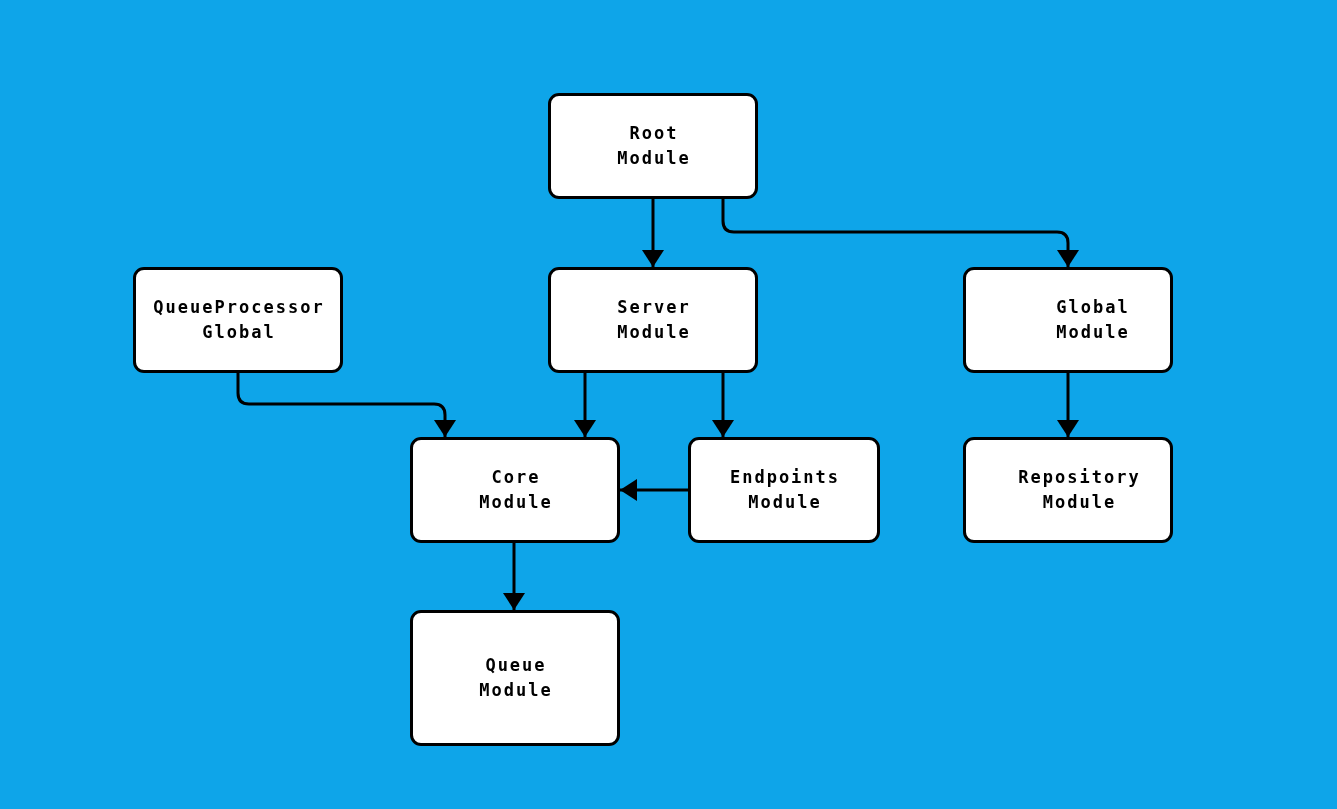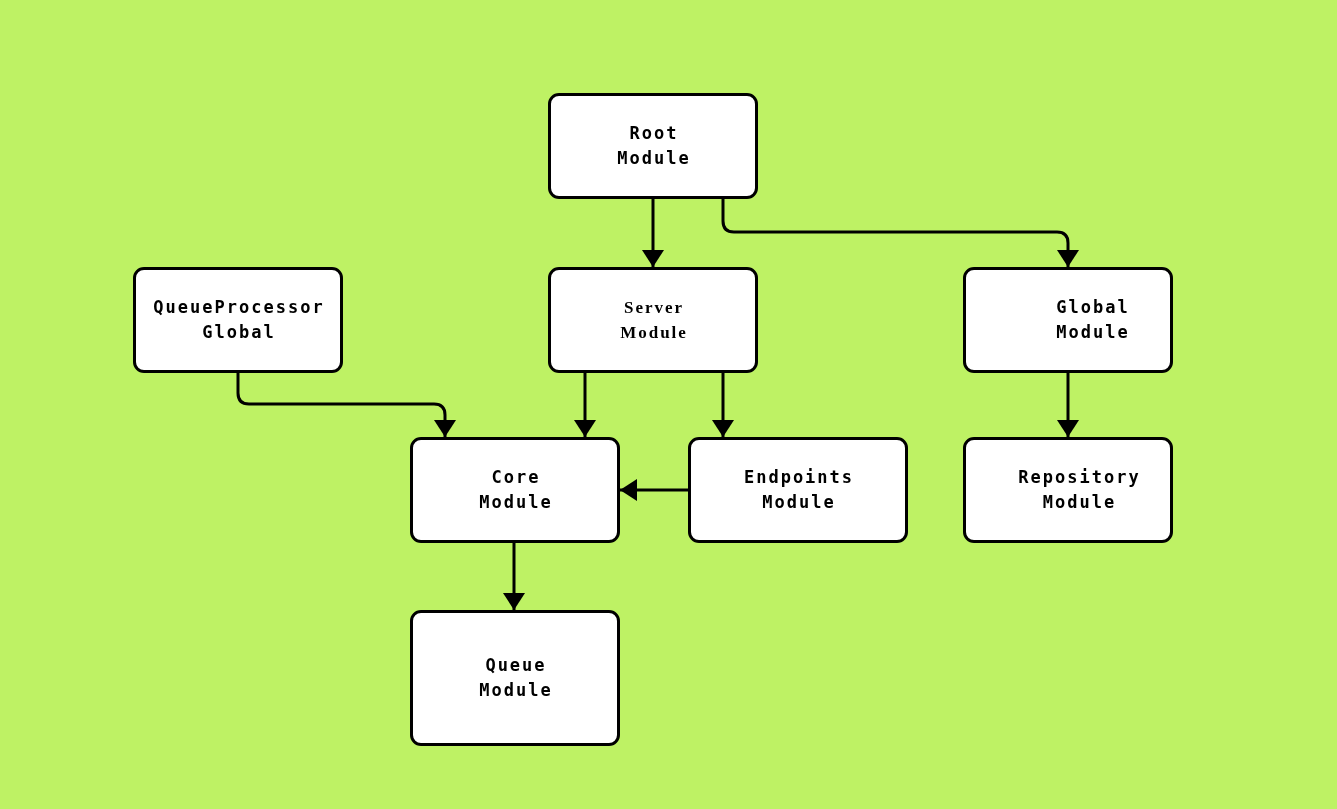--- a/index.html
+++ b/index.html
@@ -45,21 +45,21 @@
     line-height: 25px;
     letter-spacing: 2px;
     padding-left: 2px; 
     white-space: pre-line;
     color: #000;
   }
 </style>
 </head>
 <body>
 
-<div class="canvas" style="background: #bef264;">
+<div class="canvas" style="background: #0ea5e9;">
   <svg class="edges-layer" width="1337" height="809" viewBox="0 0 1337 809" xmlns="http://www.w3.org/2000/svg">
       <path class="edge" d="M 653 199 L 653 267" stroke="#000000"></path>
       <polygon class="arrowhead" points="653,267 642,250 664,250" fill="#000000"></polygon>
       <path class="edge" d="M 723 199 L 723 221 Q 723 232 734 232 L 1057 232 Q 1068 232 1068 243 L 1068 267" stroke="#000000"></path>
       <polygon class="arrowhead" points="1068,267 1057,250 1079,250" fill="#000000"></polygon>
       <path class="edge" d="M 238 373 L 238 393 Q 238 404 249 404 L 434 404 Q 445 404 445 415 L 445 437" stroke="#000000"></path>
       <polygon class="arrowhead" points="445,437 434,420 456,420" fill="#000000"></polygon>
       <path class="edge" d="M 585 373 L 585 437" stroke="#000000"></path>
       <polygon class="arrowhead" points="585,437 574,420 596,420" fill="#000000"></polygon>
       <path class="edge" d="M 723 373 L 723 437" stroke="#000000"></path>
@@ -74,32 +74,32 @@
 
 <div class="node" style="left: 548px; top: 93px; width: 210px; height: 106px; border-color: rgb(0, 0, 0); background: rgb(255, 255, 255);">
       <span class="node-label" style="color: rgb(0, 0, 0);">Root
 Module</span>
     </div>
     <div class="node" style="left: 133px; top: 267px; width: 210px; height: 106px; border-color: rgb(0, 0, 0); background: rgb(255, 255, 255);">
       <span class="node-label" style="color: rgb(0, 0, 0);">QueueProcessor
 Global</span>
     </div>
     <div class="node" style="left: 548px; top: 267px; width: 210px; height: 106px; border-color: rgb(0, 0, 0); background: rgb(255, 255, 255);">
-      <span class="node-label" style="color: rgb(0, 0, 0); font-family: Liberation Serif, serif;">Server
+      <span class="node-label" style="color: rgb(0, 0, 0);">Server
 Module</span>
     </div>
     <div class="node" style="left: 963px; top: 267px; width: 210px; height: 106px; border-color: rgb(0, 0, 0); background: rgb(255, 255, 255); padding-left: 48px;">
       <span class="node-label" style="color: rgb(0, 0, 0);">Global
 Module</span>
     </div>
     <div class="node" style="left: 410px; top: 437px; width: 210px; height: 106px; border-color: rgb(0, 0, 0); background: rgb(255, 255, 255);">
       <span class="node-label" style="color: rgb(0, 0, 0);">Core
 Module</span>
     </div>
-    <div class="node" style="left: 688px; top: 437px; width: 220px; height: 106px; border-color: rgb(0, 0, 0); background: rgb(255, 255, 255);">
+    <div class="node" style="left: 688px; top: 437px; width: 192px; height: 106px; border-color: rgb(0, 0, 0); background: rgb(255, 255, 255);">
       <span class="node-label" style="color: rgb(0, 0, 0);">Endpoints
 Module</span>
     </div>
     <div class="node" style="left: 963px; top: 437px; width: 210px; height: 106px; border-color: rgb(0, 0, 0); background: rgb(255, 255, 255); padding-left: 21px;">
       <span class="node-label" style="color: rgb(0, 0, 0);">Repository
 Module</span>
     </div>
     <div class="node" style="left: 410px; top: 610px; width: 210px; height: 136px; border-color: rgb(0, 0, 0); background: rgb(255, 255, 255);">
       <span class="node-label" style="color: rgb(0, 0, 0);">Queue
 Module</span>

